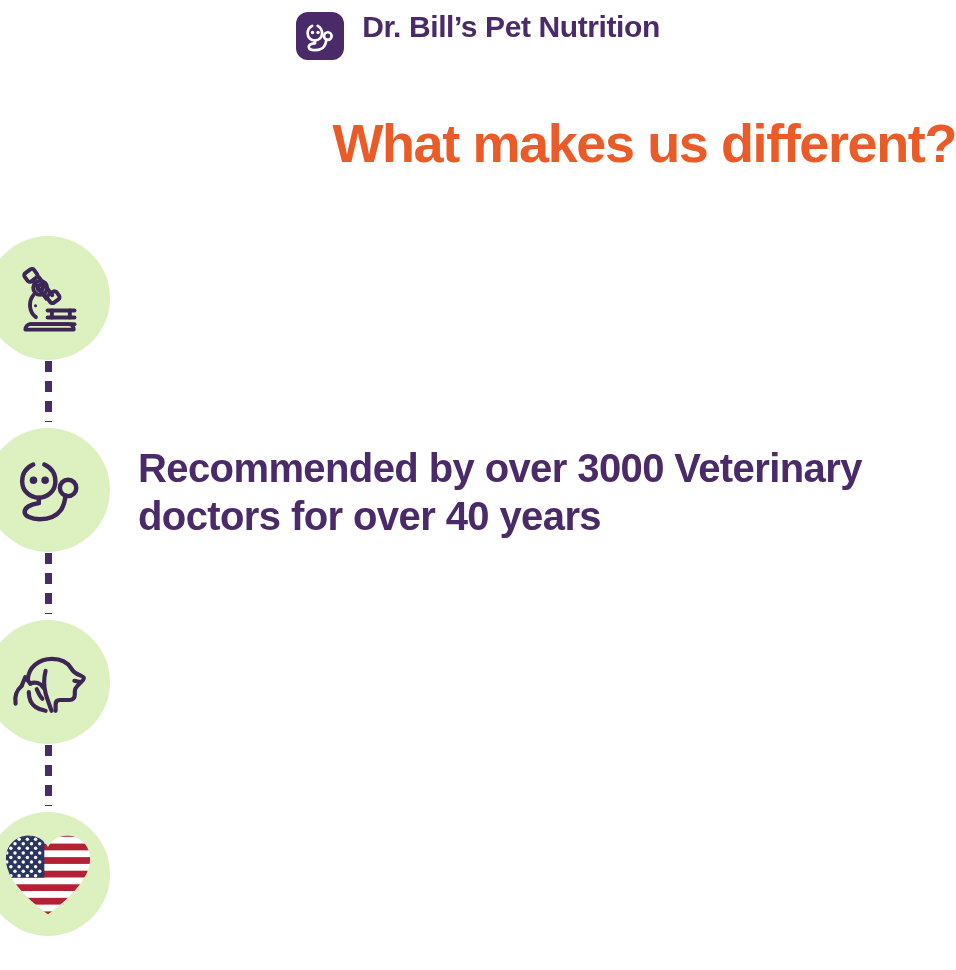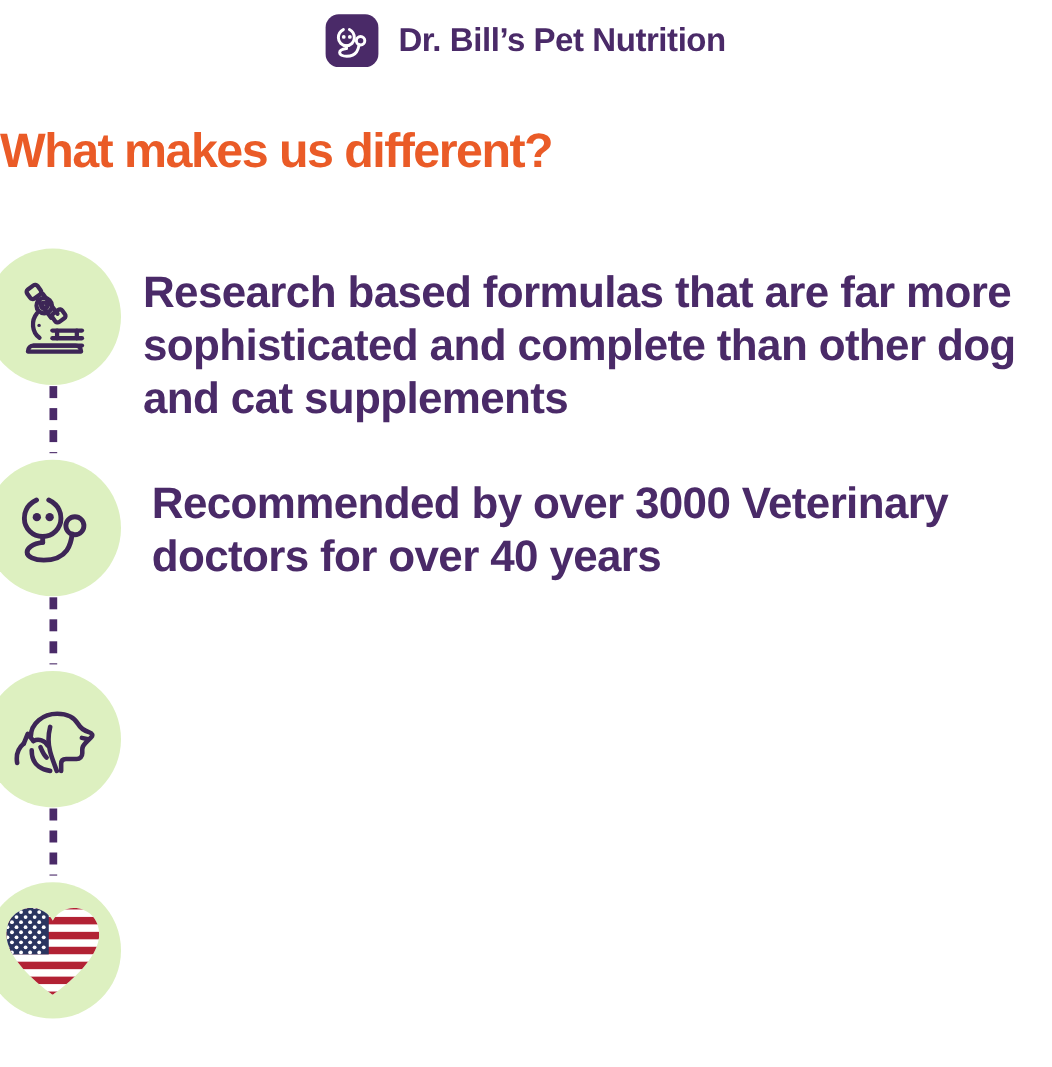--- a/index.html
+++ b/index.html
@@ -11,21 +11,20 @@
     width: 956px;
     height: 970px;
     font-family: "Liberation Sans", sans-serif;
     overflow: hidden;
     position: relative;
   }
 
   
   .brand-header {
     display: flex;
-    align-items: center;
     justify-content: center;
     gap: 18px;
     padding-top: 12px;
     height: 62px;
     box-sizing: border-box;
   }
   .brand-logo-mark {
     width: 48px;
     height: 48px;
     border-radius: 12px;
@@ -40,23 +39,23 @@
     font-size: 30px;
     font-weight: bold;
     color: #4a2a68;
     letter-spacing: -0.4px;
     white-space: nowrap;
     line-height: 1;
   }
 
   
   .headline {
-    text-align: left;
+    text-align: right;
     color: #ea5b27;
-    font-size: 44px;
+    font-size: 54px;
     font-weight: bold;
     letter-spacing: -1.4px;
     line-height: 1;
     margin-top: 54px;
     white-space: nowrap;
   }
 
   
   .feature-list {
     position: relative;
@@ -160,21 +159,20 @@
             <path d="M49.5 75 L84 75"></path>
             <path d="M55 66 L55 75 M78 66 L78 75"></path>
             <path d="M27.5 83.5 L84 83.5"></path>
             <path d="M21 90.5 C21 86.6 23.9 83.5 27.5 83.5 L76.5 83.5 C80.1 83.5 83 86.6 83 90.5 Z"></path>
           </g>
           <circle cx="34" cy="60" r="2" fill="#3d2656"></circle>
         </svg>
       </div>
       <div class="dotted-connector"></div>
     </div>
-    <div class="feature-text">Research based formulas that are far more sophisticated and complete than other dog and cat supplements</div>
   </div>
 
   <div class="feature-row row-2">
     <div class="icon-col">
       <div class="icon-badge">
         <svg width="82" height="82" viewBox="0 0 100 100" aria-hidden="true">
           <g fill="none" stroke="#3d2656" stroke-width="5.4" stroke-linecap="round" stroke-linejoin="round">
             <path d="M32 19 C23.5 23 18.5 30.5 18.5 39.5 C18.5 50.5 27.5 59.4 38.8 59.4 C50 59.4 59 50.5 59 39.5 C59 30.5 54 23 45.5 19"></path>
             <path d="M38.8 59.4 L38.8 66"></path>
             <path d="M38.8 66 C27.5 67.6 21.5 72 21.5 76.8 C21.5 81.8 29.5 85.6 40 85.6 C51.5 85.6 60.8 81.4 65.5 74.8 C69.8 68.8 70.8 62.2 71.5 56.5"></path>

